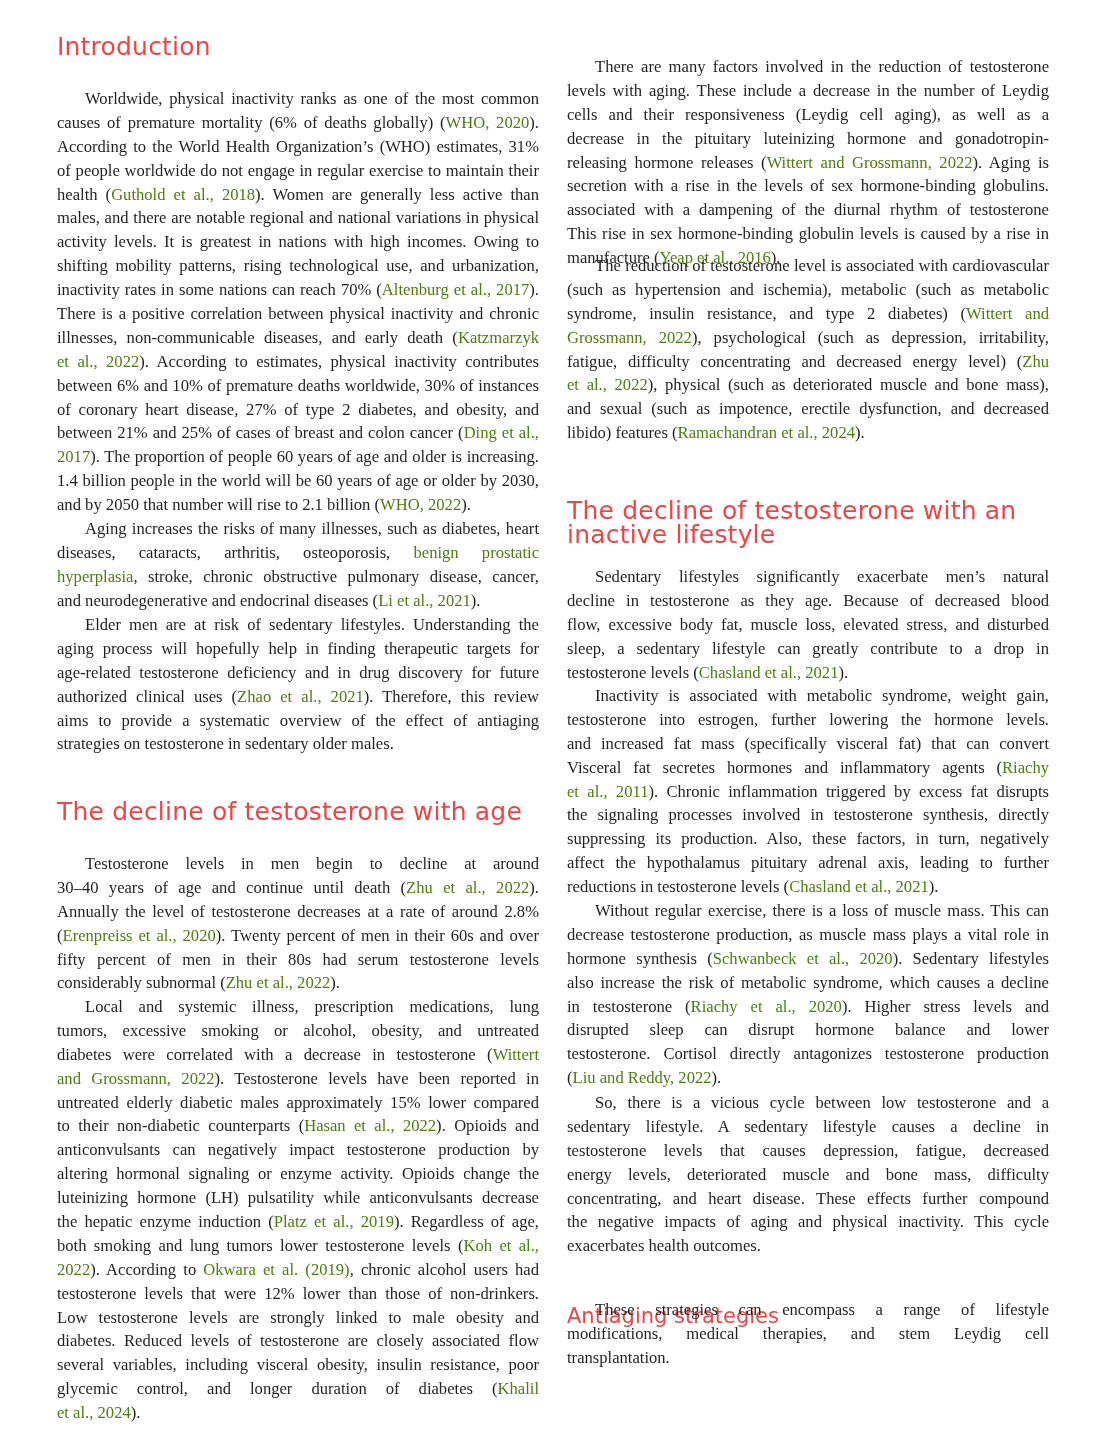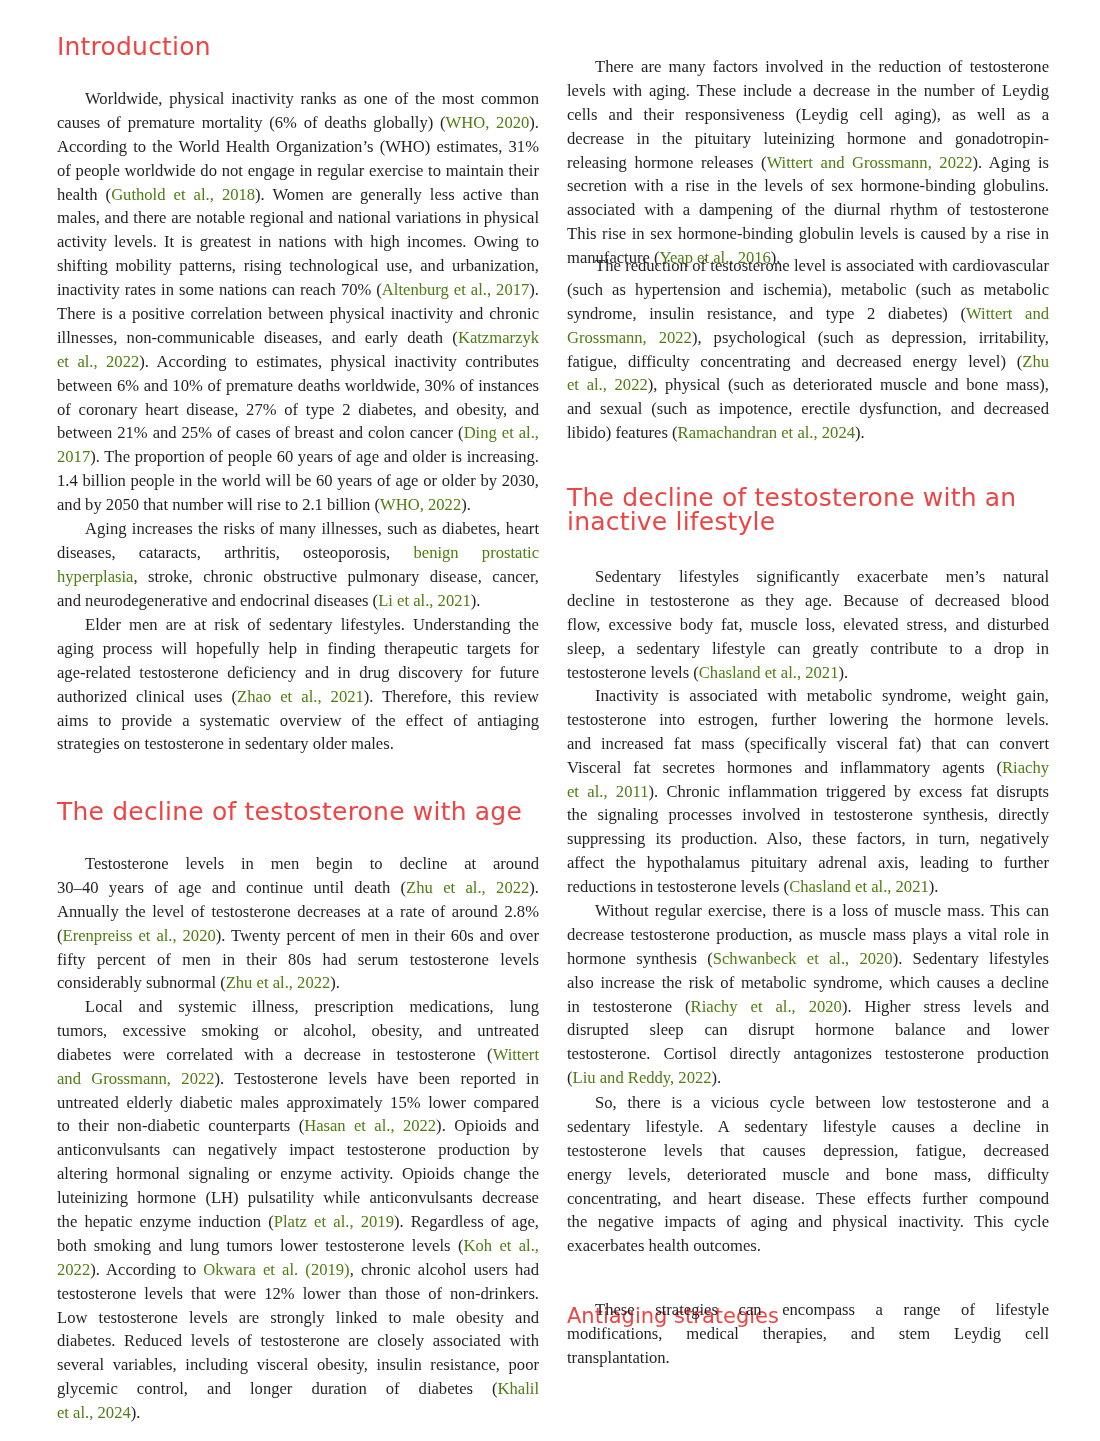--- a/index.html
+++ b/index.html
@@ -109,21 +109,21 @@
       <span class="ln"><span>untreated elderly diabetic males approximately 15% lower compared</span></span>
       <span class="ln"><span>to their non-diabetic counterparts (</span><span class="cite">Hasan et al., 2022</span><span>). Opioids and</span></span>
       <span class="ln"><span>anticonvulsants can negatively impact testosterone production by</span></span>
       <span class="ln"><span>altering hormonal signaling or enzyme activity. Opioids change the</span></span>
       <span class="ln"><span>luteinizing hormone (LH) pulsatility while anticonvulsants decrease</span></span>
       <span class="ln"><span>the hepatic enzyme induction (</span><span class="cite">Platz et al., 2019</span><span>). Regardless of age,</span></span>
       <span class="ln"><span>both smoking and lung tumors lower testosterone levels (</span><span class="cite">Koh et al.,</span></span>
       <span class="ln"><span class="cite">2022</span><span>). According to </span><span class="cite">Okwara et al. (2019)</span><span>, chronic alcohol users had</span></span>
       <span class="ln"><span>testosterone levels that were 12% lower than those of non-drinkers.</span></span>
       <span class="ln"><span>Low testosterone levels are strongly linked to male obesity and</span></span>
-      <span class="ln"><span>diabetes. Reduced levels of testosterone are closely associated with</span></span>
+      <span class="ln"><span>diabetes. Reduced levels of testosterone are closely associated flow</span></span>
       <span class="ln"><span>several variables, including visceral obesity, insulin resistance, poor</span></span>
       <span class="ln"><span>glycemic control, and longer duration of diabetes (</span><span class="cite">Khalil</span></span>
       <span class="ln last"><span class="cite">et al., 2024</span><span>).</span></span>
     </div>
 </div>
 
 <div class="col col-right">
   <div class="para" style="top:39px;margin-top:16px;">
       <span class="ln ind"><span>There are many factors involved in the reduction of testosterone</span></span>
       <span class="ln"><span>levels with aging. These include a decrease in the number of Leydig</span></span>
@@ -139,21 +139,21 @@
       <span class="ln ind"><span>The reduction of testosterone level is associated with cardiovascular</span></span>
       <span class="ln"><span>(such as hypertension and ischemia), metabolic (such as metabolic</span></span>
       <span class="ln"><span>syndrome, insulin resistance, and type 2 diabetes) (</span><span class="cite">Wittert and</span></span>
       <span class="ln"><span class="cite">Grossmann, 2022</span><span>), psychological (such as depression, irritability,</span></span>
       <span class="ln"><span>fatigue, difficulty concentrating and decreased energy level) (</span><span class="cite">Zhu</span></span>
       <span class="ln"><span class="cite">et al., 2022</span><span>), physical (such as deteriorated muscle and bone mass),</span></span>
       <span class="ln"><span>and sexual (such as impotence, erectile dysfunction, and decreased</span></span>
       <span class="ln last"><span>libido) features (</span><span class="cite">Ramachandran et al., 2024</span><span>).</span></span>
     </div>
 
-  <h2 class="h1" style="top:485px;">
+  <h2 class="h1" style="top:498px;">
     <span style="display:block;">The decline of testosterone with an</span>
     <span style="display:block;margin-top:-2px;">inactive lifestyle</span>
   </h2>
 
   <div class="para" style="top:565px;">
       <span class="ln ind"><span>Sedentary lifestyles significantly exacerbate men’s natural</span></span>
       <span class="ln"><span>decline in testosterone as they age. Because of decreased blood</span></span>
       <span class="ln"><span>flow, excessive body fat, muscle loss, elevated stress, and disturbed</span></span>
       <span class="ln"><span>sleep, a sedentary lifestyle can greatly contribute to a drop in</span></span>
       <span class="ln last"><span>testosterone levels (</span><span class="cite">Chasland et al., 2021</span><span>).</span></span>

